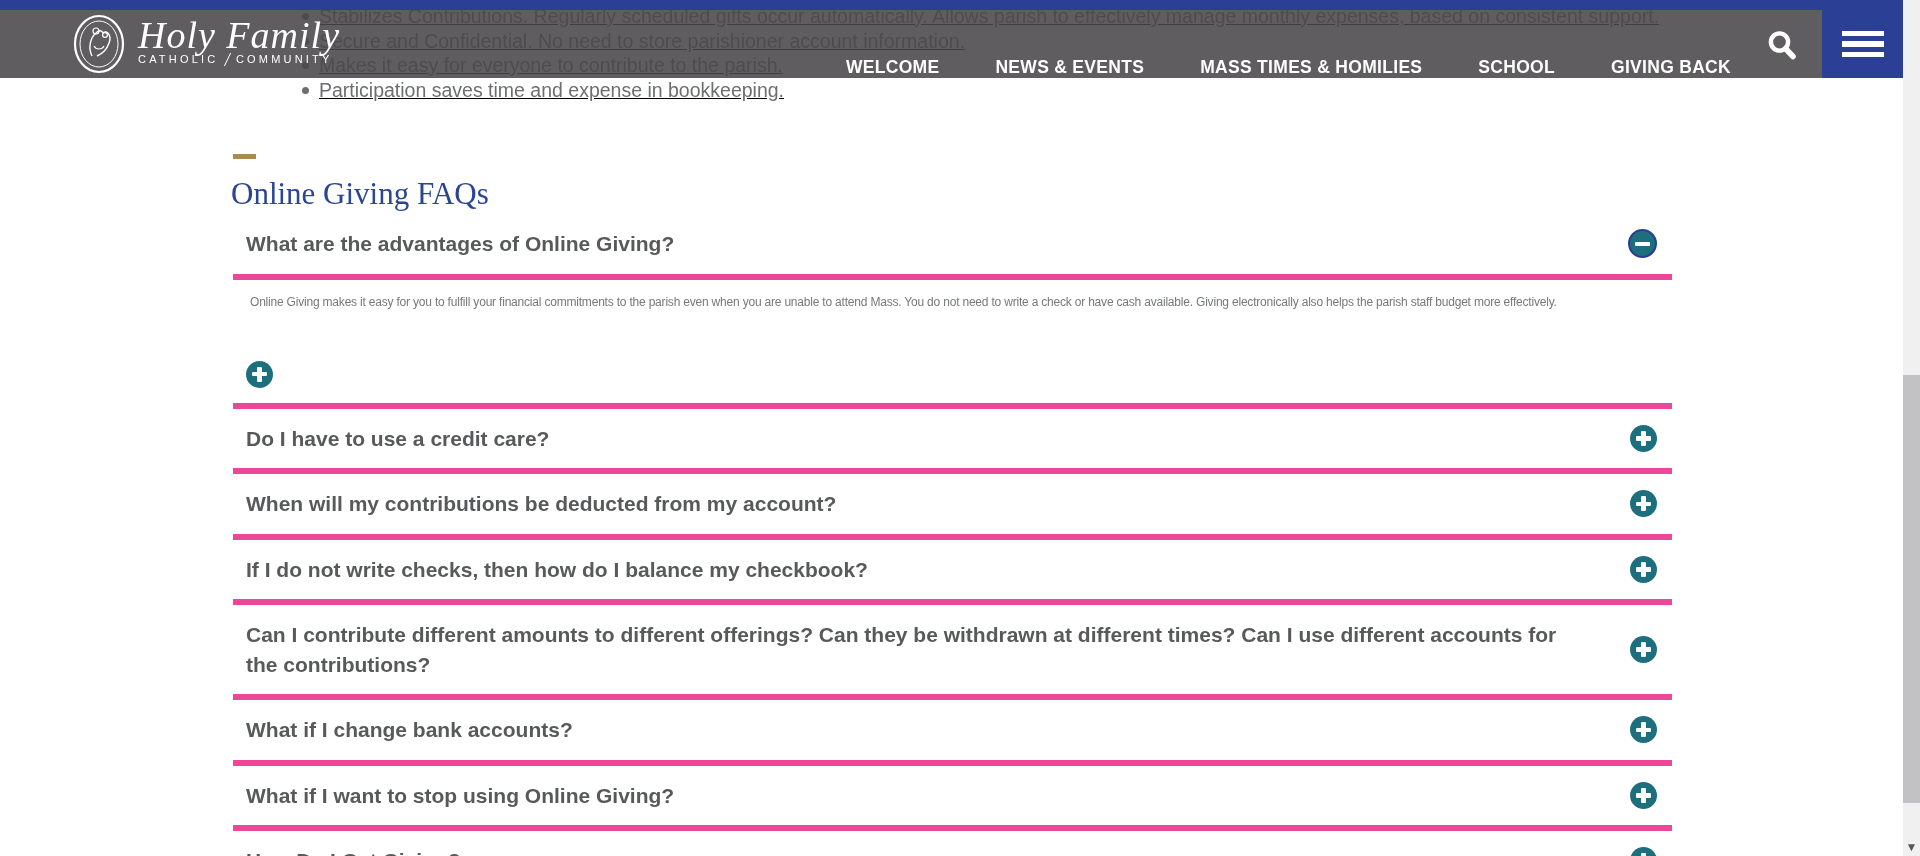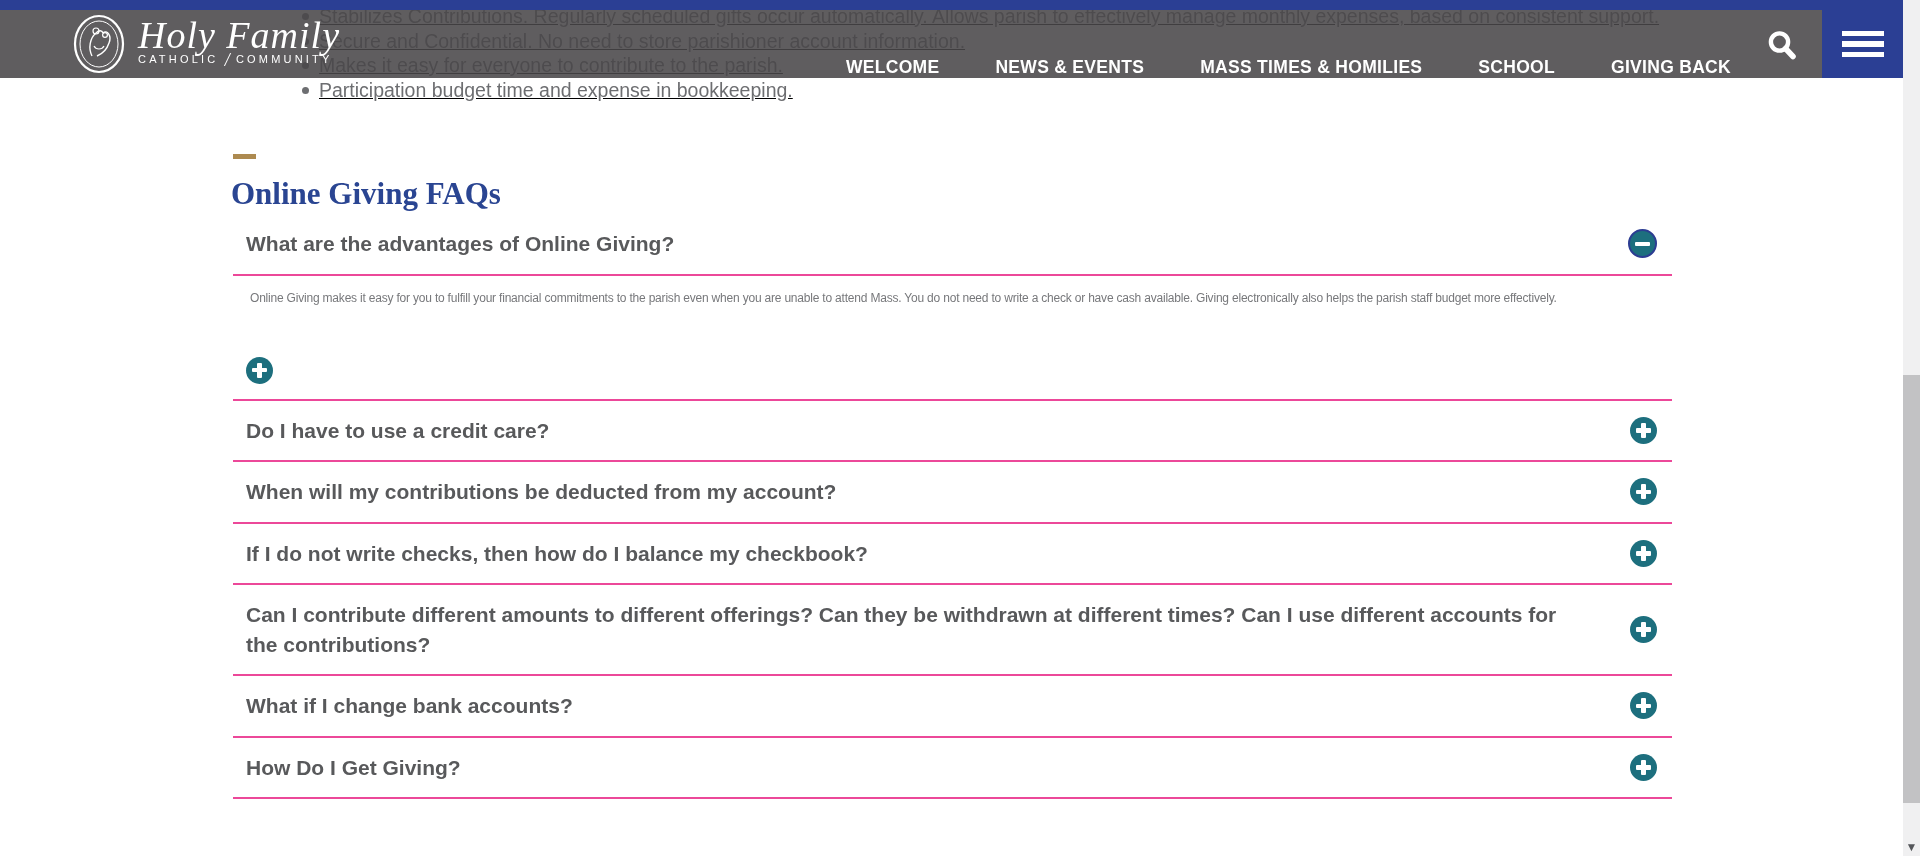--- a/index.html
+++ b/index.html
@@ -8,25 +8,25 @@
 
   
   .benefits-list { position:absolute; left:300px; top:4px; width:1420px; list-style:none; z-index:1;text-decoration:underline; }
   .benefits-list li { position:relative; padding-left:19px; font-size:19.5px; line-height:24.5px; color:#6d6e71; }
   .benefits-list li::before { content:""; position:absolute; left:2px; top:9px; width:7px; height:7px;
                               border-radius:50%; background:#6d6e71; }
 
   .gold-dash { position:absolute; left:233px; top:154px; width:23px; height:5px; background:#ad8a50; z-index:1; }
 
   .faq-title { position:absolute; left:231px; top:177px; font-family:"Liberation Serif", serif;
-               font-weight:bold; font-size:31px; line-height:34px; color:#2a4592; z-index:1; }
+               font-weight:normal; font-size:31px; line-height:34px; color:#2a4592; z-index:1; }
 
   .accordion { position:absolute; left:233px; top:214px; width:1439px; z-index:1; }
   .faq-row { display:flex; align-items:center; justify-content:space-between;
-             padding:15px 15px 15px 13px; border-bottom:2px solid #ec4899; cursor:pointer; background:#fff; }
+             padding:15px 15px 15px 13px; border-bottom:6px solid #ec4899; cursor:pointer; background:#fff; }
   .faq-row .q { font-weight:bold; font-size:21px; line-height:29.5px; color:#58595b;
                 flex:1 1 auto; padding-right:45px; }
   .circle-icon { flex:0 0 auto; position:relative; width:27px; height:27px; border-radius:50%;
                  background:#1d6f7e; cursor:pointer; }
   .circle-icon::before { content:""; position:absolute; left:6px; right:6px; top:calc(50% - 2.2px);
                          height:4.5px; background:#fff; border-radius:1px; }
   .circle-icon.plus::after { content:""; position:absolute; top:6px; bottom:6px; left:calc(50% - 2.2px);
                              width:4.5px; background:#fff; border-radius:1px; }
   .circle-icon.minus { width:29px; height:29px; border:2.5px solid #2c3d92; }
   .circle-icon.minus::before { left:5px; right:5px; }
@@ -62,21 +62,21 @@
   .scroll-down  { position:absolute; left:0; bottom:2px; width:17px; text-align:center;
                   color:#54565a; font-size:12px; line-height:14px; cursor:pointer; }
 </style>
 </head>
 <body>
 
 <ul class="benefits-list">
     <li>Stabilizes Contributions. Regularly scheduled gifts occur automatically. Allows parish to effectively manage monthly expenses, based on consistent support.</li>
     <li>Secure and Confidential. No need to store parishioner account information.</li>
     <li>Makes it easy for everyone to contribute to the parish.</li>
-    <li>Participation budget time and expense in bookkeeping.</li>
+    <li>Participation saves time and expense in bookkeeping.</li>
   </ul>
 
 <div class="gold-dash"></div>
 <h1 class="faq-title">Online Giving FAQs</h1>
 
 <div class="accordion">
     <div class="faq-item">
       <div class="faq-row">
         <div class="q">What are the advantages of Online Giving?</div>
         <span class="circle-icon minus"></span>
@@ -108,20 +108,26 @@
     </div>
     <div class="faq-item">
       <div class="faq-row">
         <div class="q">Can I contribute different amounts to different offerings? Can they be withdrawn at different times? Can I use different accounts for the contributions?</div>
         <span class="circle-icon plus"></span>
       </div>
     </div>
     <div class="faq-item">
       <div class="faq-row">
         <div class="q">What if I change bank accounts?</div>
+        <span class="circle-icon plus"></span>
+      </div>
+    </div>
+    <div class="faq-item">
+      <div class="faq-row">
+        <div class="q">What if I want to stop using Online Giving?</div>
         <span class="circle-icon plus"></span>
       </div>
     </div>
     <div class="faq-item">
       <div class="faq-row">
         <div class="q">How Do I Get Giving?</div>
         <span class="circle-icon plus"></span>
       </div>
     </div>
   </div>

